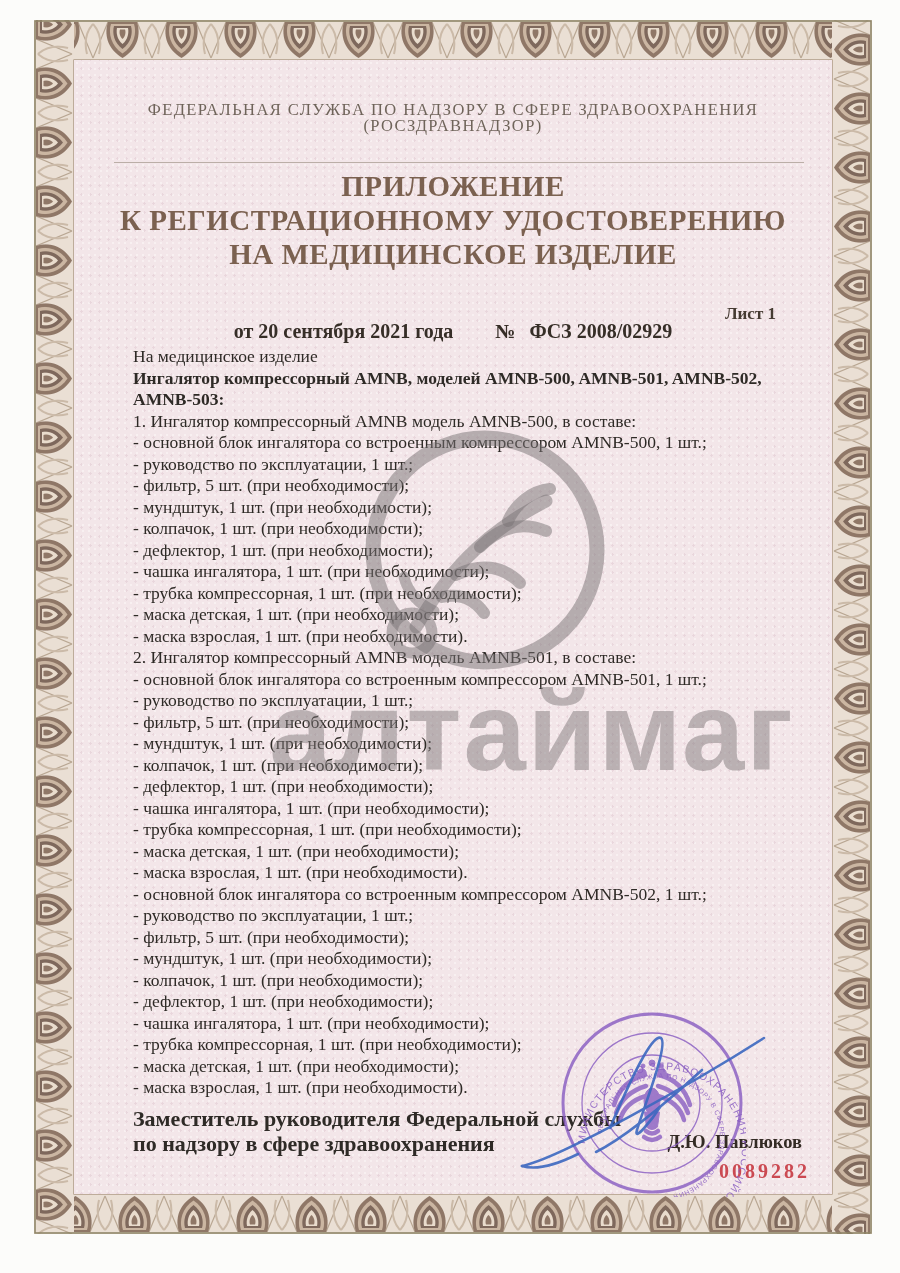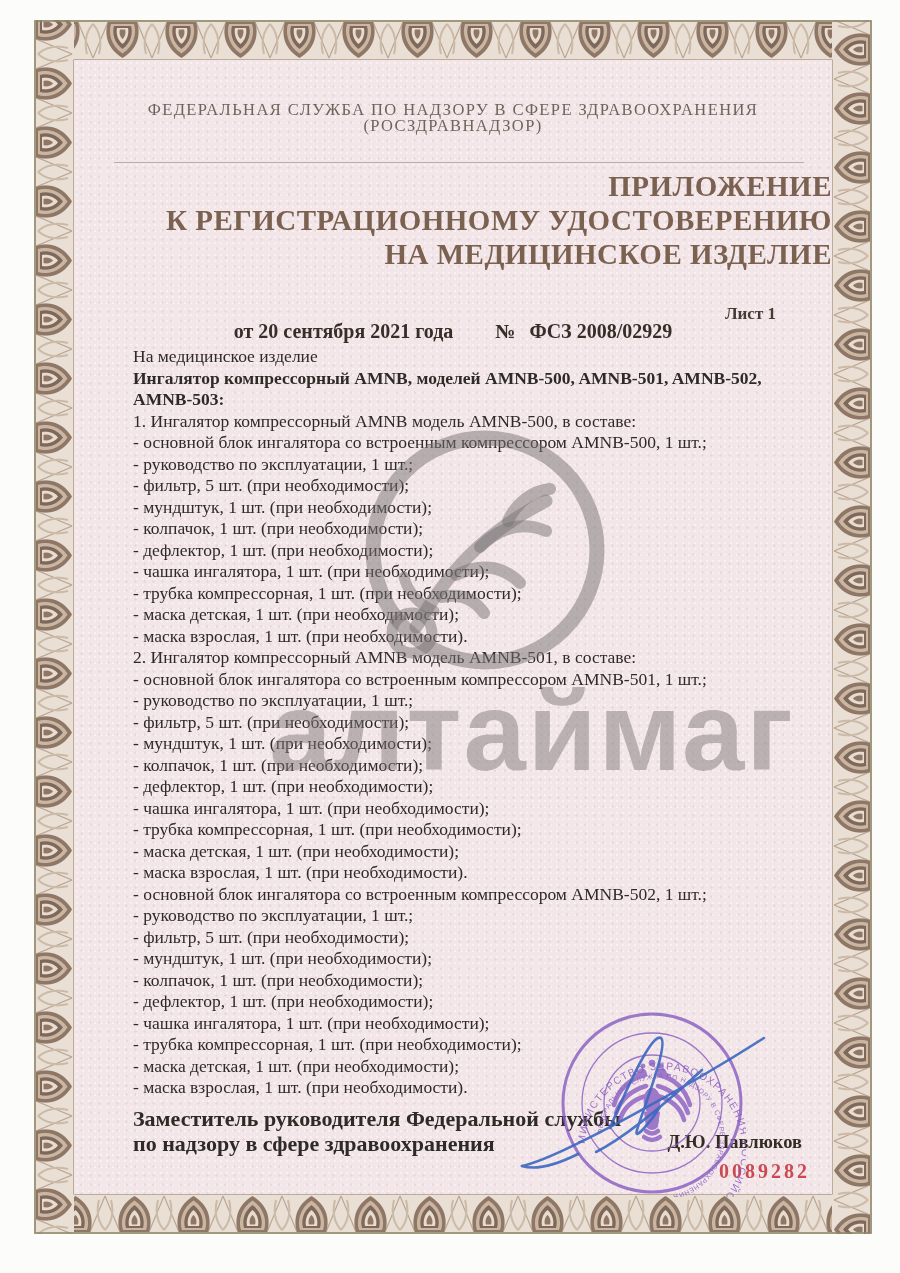--- a/index.html
+++ b/index.html
@@ -8,21 +8,21 @@
   .frame-svg{position:absolute;left:34px;top:20px;width:838px;height:1214px;}
   .inner{position:absolute;left:74px;top:60px;width:758px;height:1134px;
     background:
       radial-gradient(rgba(255,255,255,.38) 1px, transparent 1.3px) 0 0/6px 6px,
       radial-gradient(rgba(213,185,195,.33) 1px, transparent 1.3px) 3px 4px/9px 9px,
       #f3e6e9;}
   .agency{position:absolute;left:0;right:0;text-align:center;color:#6f645a;
           font-size:16.5px;letter-spacing:1.4px;}
   .agency1{top:40px;} .agency2{top:56px;}
   .divider{position:absolute;left:40px;right:28px;top:102px;height:1px;background:#a89b90;opacity:.75;}
-  .title{position:absolute;left:0;right:0;text-align:right;font-weight:bold;color:#7b6150;
+  .title{position:absolute;left:0;right:0;text-align:center;font-weight:bold;color:#7b6150;
          font-size:29px;letter-spacing:.5px;}
   .title1{top:110px;} .title2{top:144px;} .title3{top:178px;}
   .dateline{position:absolute;left:0;right:0;top:216px;text-align:center;font-weight:bold;
             font-size:20px;color:#362e27;margin-top:44px;}
   .dateline .gap{display:inline-block;width:42px;}
   .dateline .numsign{margin-right:14px;}
   .sheet{position:absolute;right:56px;top:244px;font-weight:bold;font-size:17px;color:#453b32;text-align:center;}
   .body{position:absolute;left:59px;right:26px;top:286px;font-size:17.5px;line-height:21.5px;}
   .body .intro{font-weight:normal;}
   .body .devname{font-weight:bold;}

